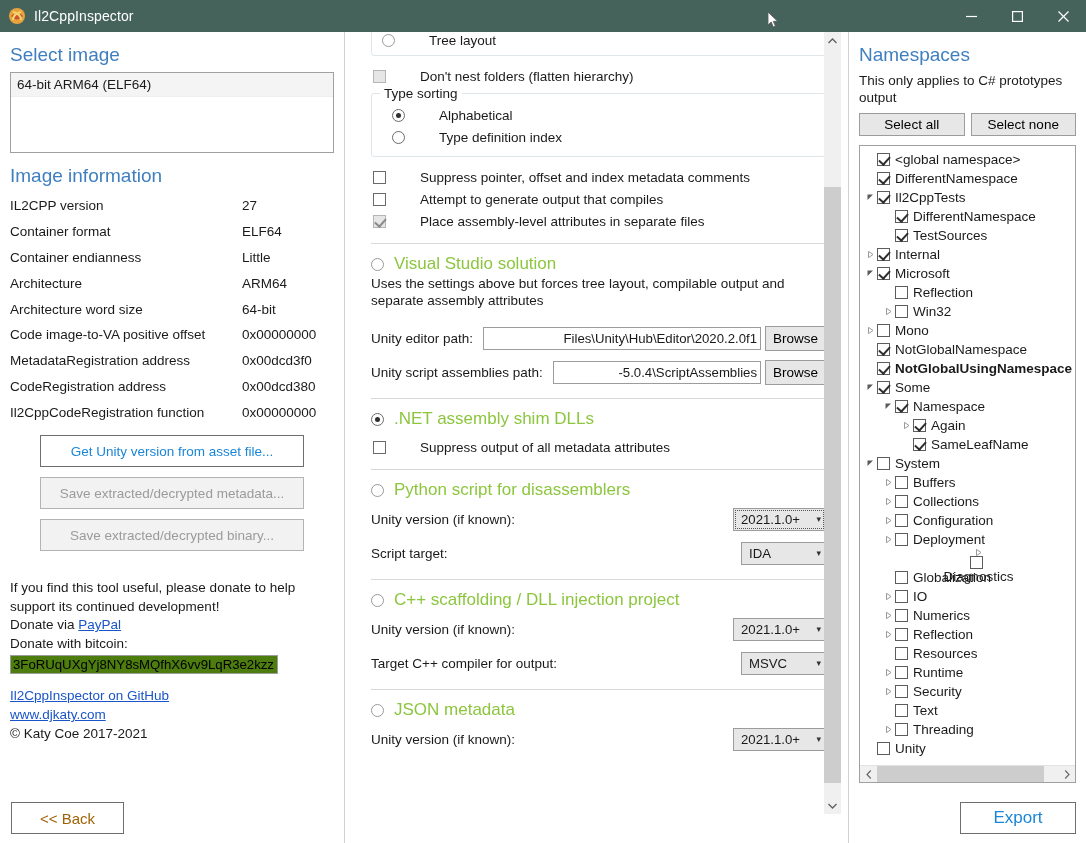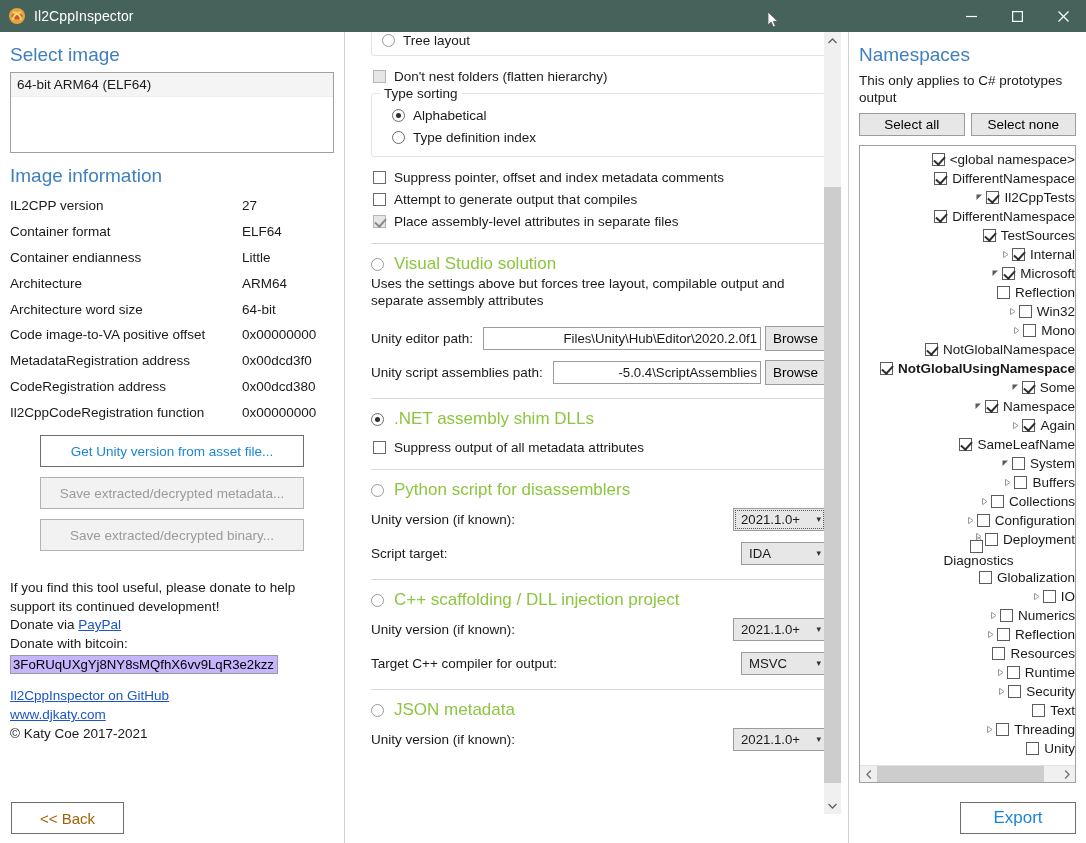--- a/index.html
+++ b/index.html
@@ -47,37 +47,37 @@
   .info-table td.k { width:232px; }
   .btn {
     display:block; width:264px; height:32px; margin:10px auto 0 auto;
     border:1px solid #6e6e6e; background:#fff; color:#1a86d8;
     font-family:inherit; font-size:13.5px; cursor:pointer;
   }
   .btn.disabled { color:#9b9b9b; background:#f2f2f2; border-color:#b3b3b3; cursor:default; }
   .donate { margin-top:28px; font-size:13.5px; line-height:18.5px; }
   a.link { color:#1a55c8; text-decoration:underline; cursor:pointer; }
   #btc {
-    width:268px; border:1px solid #9c9c9c; background:#c4b5fd;
+    width:268px; border:1px solid #9c9c9c; background:#4d7c0f;
     font-family:inherit; font-size:13.2px; padding:1px 2px; margin-top:2px;
   }
   .linklist { margin-top:12px; line-height:19px; font-size:13.5px; }
   #back-btn {
     position:absolute; left:11px; bottom:9px; width:113px; height:32px;
     border:1px solid #6e6e6e; background:#fff; color:#a16207;
     font-family:inherit; font-size:15px; cursor:pointer;
   }
 
   
   #middle { position:absolute; left:346px; top:0; width:502px; height:811px; background:#fff; }
   #mid-scrollport { position:absolute; left:0; top:0; width:486px; height:782px; overflow:hidden; }
   #mid-inner { position:absolute; left:25px; top:-18px; width:455px; }
   .groupbox { border:1px solid #dfe6ea; border-radius:3px; padding:6px 10px 8px 10px; position:relative; margin-bottom:9px;}
   .gb-title { position:absolute; top:-8px; left:8px; background:#fff; padding:0 4px; font-size:13.5px; }
-  .row { display:flex; align-items:center; height:22px; }
+  .row { display:flex; align-items:center; height:22px;gap:26px; }
   .chk { width:13px;height:13px;border:1px solid #6a6a6a;background:#fff;margin-right:8px;
          flex:0 0 auto; position:relative; }
   .chk.disabled { background:#e6e6e6; border-color:#b5b5b5; }
   .chk.checked::after {
     content:""; position:absolute; left:3px; top:0px; width:5px; height:9px;
     border:solid #2f2f2f; border-width:0 2px 2px 0; transform:rotate(42deg);
   }
   .chk.disabled.checked::after { border-color:#8a8a8a; }
   .rad { width:13px;height:13px;border:1px solid #6a6a6a;border-radius:50%;background:#fff;
          margin-right:8px; flex:0 0 auto; position:relative; }
@@ -122,21 +122,21 @@
            border-left:1px solid #d0d0d0; background:#fff; padding:0 10px; }
   .ns-desc { font-size:13.5px; line-height:17px; margin-top:2px; }
   .selbtns { display:flex; gap:6px; margin-top:7px; }
   .selbtn { flex:1 1 0; height:23px; border:1px solid #9c9c9c; background:#e7e7e7;
             font-family:inherit; font-size:13.5px; cursor:pointer; }
   #tree {
     margin-top:9px; border:1px solid #a0a0a0; height:638px; position:relative;
     overflow:hidden; background:#fff;
   }
   #tree-items { position:absolute; left:0; top:4px; width:100%; }
-  .tnode { display:flex; align-items:center; height:19px; font-size:13.5px; white-space:nowrap;justify-content:flex-end; }
+  .tnode { display:flex; align-items:center; height:19px; font-size:13.5px; white-space:nowrap; }
   .tw { width:13px; flex:0 0 auto; display:flex; align-items:center; justify-content:center; }
   .tw svg { display:block; }
   .tchk { width:13px;height:13px;border:1px solid #5c5c5c;background:#fff;margin-right:5px;
           flex:0 0 auto; position:relative; }
   .tchk.checked::after {
     content:""; position:absolute; left:3px; top:0px; width:5px; height:9px;
     border:solid #2f2f2f; border-width:0 2px 2px 0; transform:rotate(42deg);
   }
   #tree-hsb { position:absolute; left:0; bottom:0; width:100%; height:17px; background:#f0f0f0;
               border-top:1px solid #e2e2e2; }

